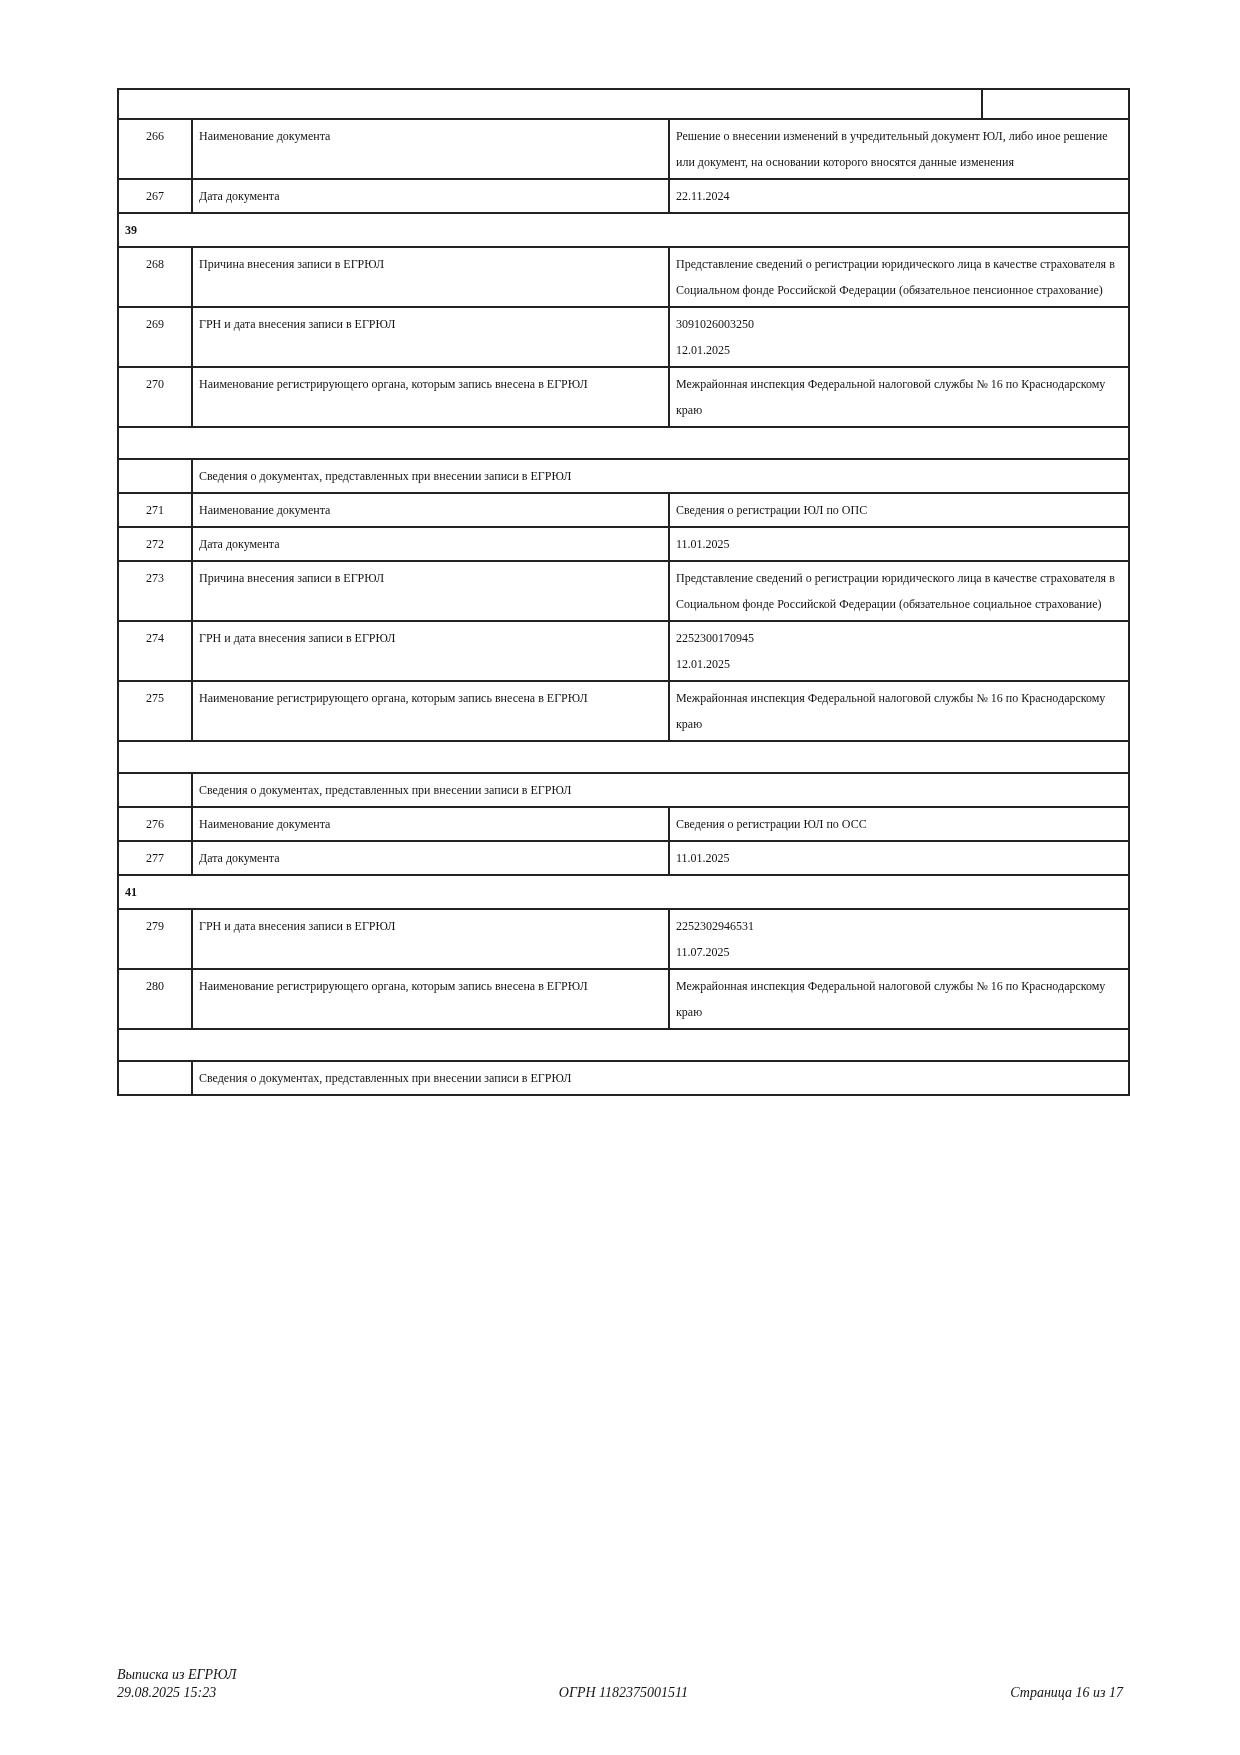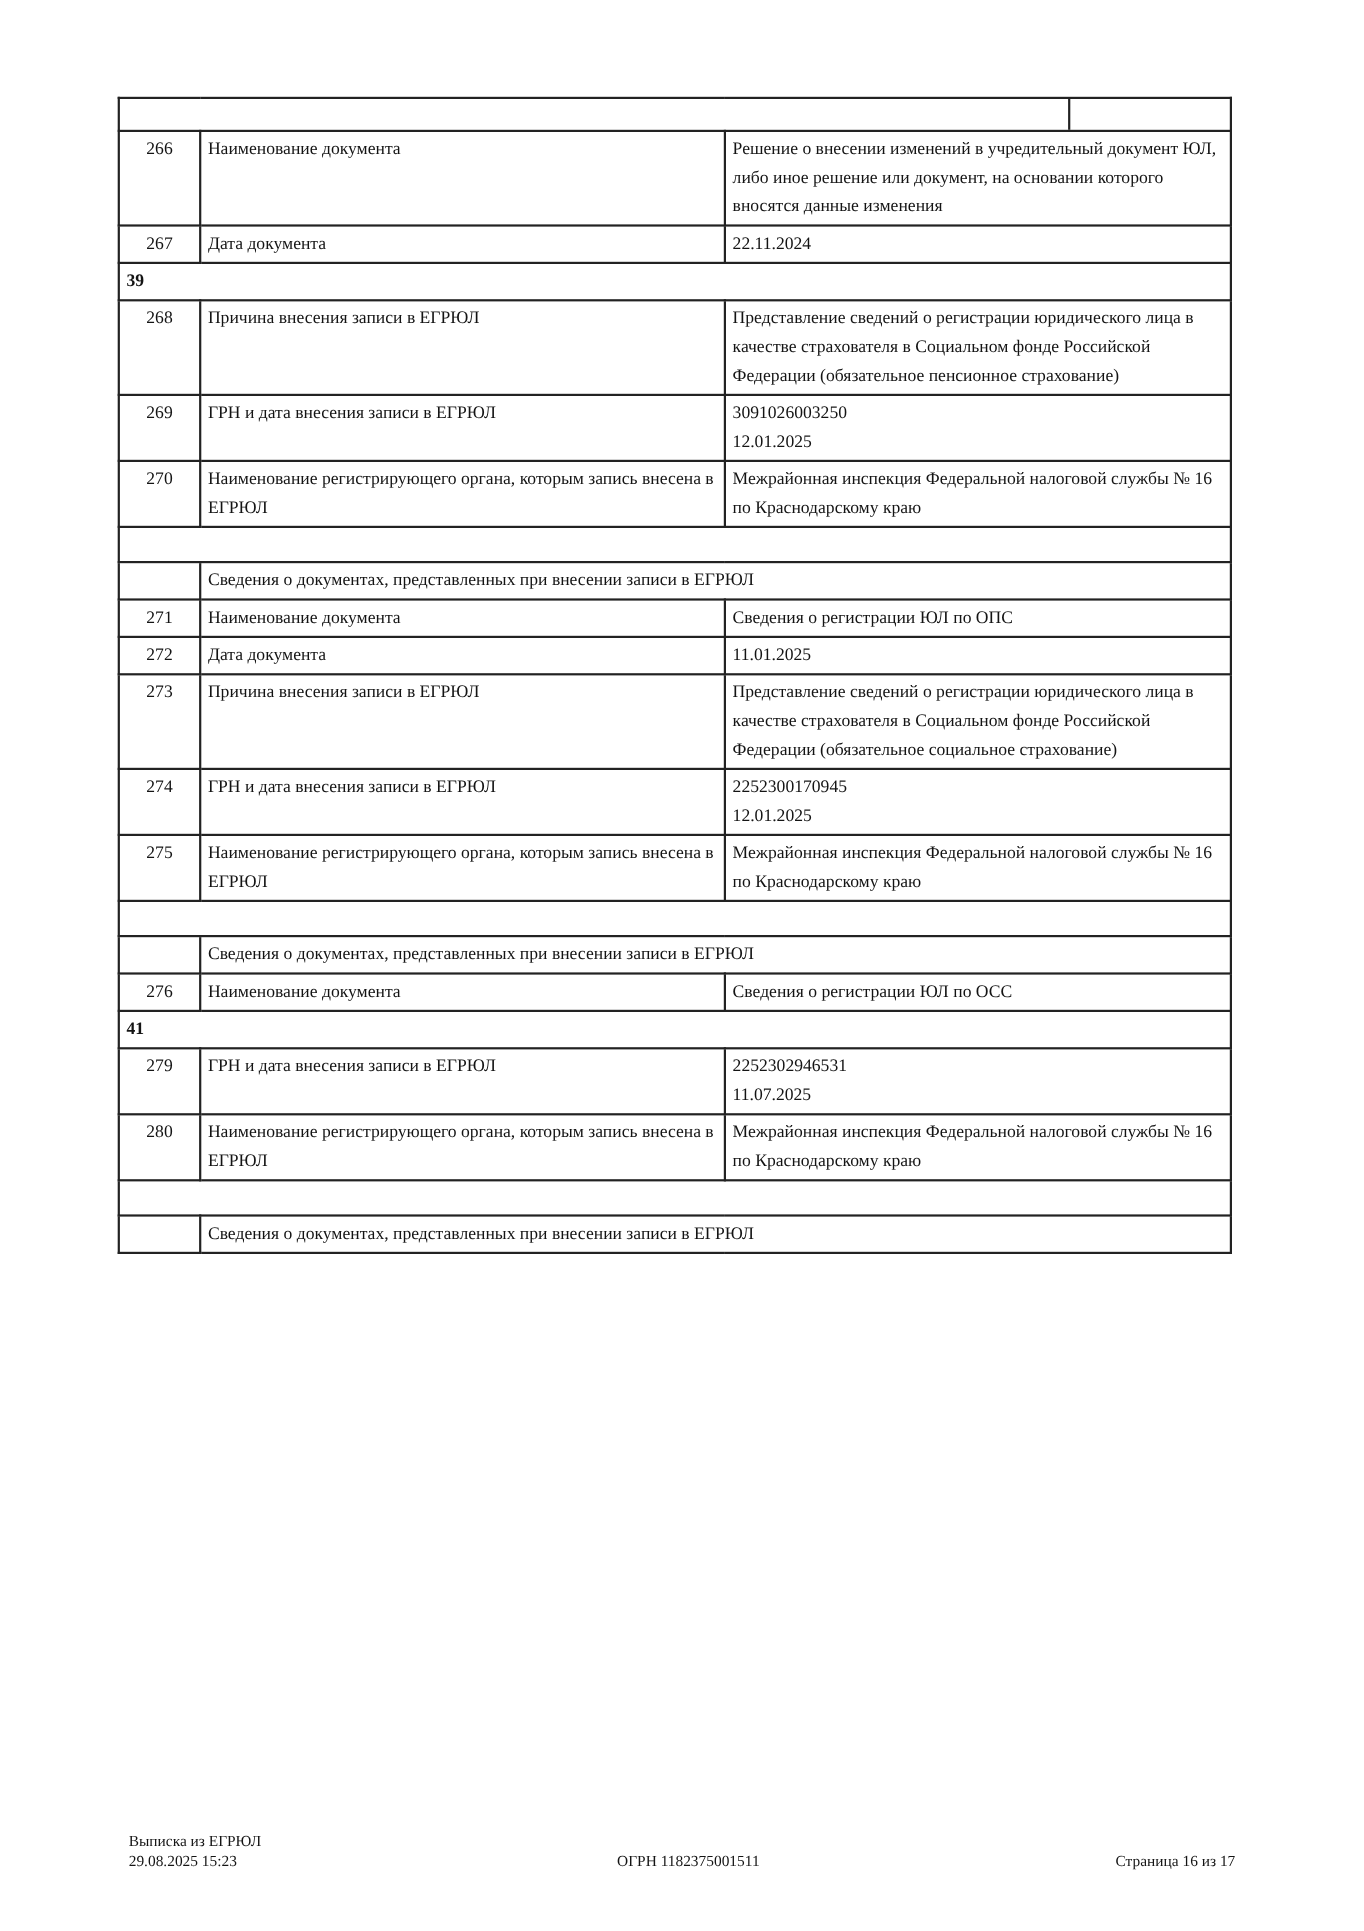--- a/index.html
+++ b/index.html
@@ -5,45 +5,45 @@
   html,body{margin:0;padding:0;}
   body{
     width:1240px;height:1755px;
     background:#ffffff;
     font-family:"Liberation Serif", serif;
     color:#141414;
     position:relative;
     overflow:hidden;
   }
   table.doc{
-    position:absolute;left:107px;top:88px;
+    position:absolute;left:117px;top:88px;
     width:1011px;
     border-collapse:collapse;
     table-layout:fixed;
-    font-size:16px;line-height:26px;
+    font-size:12px;line-height:26px;
   }
   table.doc td{
     border:2px solid #222222;
     padding:3px 6px;
     vertical-align:top;
     word-wrap:break-word;
   }
   td.num{text-align:center;padding:3px 2px;}
   tr.section td{text-align:left;font-weight:bold;}
   tr.spacer td{height:30px;padding:0;}
   tr.blanktop td{height:28px;position:relative;padding:0;}
   tr.blanktop .vline{
     position:absolute;top:0;bottom:0;left:862px;width:2px;
     background:#222222;
   }
   td.val div{display:block;}
   .footer{
     position:absolute;left:117px;top:1666px;width:1006px;
     display:flex;justify-content:space-between;align-items:flex-end;
-    font-size:14px;line-height:18px;color:#141414;
+    font-size:14px;line-height:18px;color:#141414;font-style:italic;
   }
   .footer .fl{display:flex;flex-direction:column;}
 </style>
 </head>
 <body>
 
 <table class="doc">
   <colgroup>
     <col style="width:74px">
       <col style="width:477px">
@@ -145,20 +145,25 @@
     <td class="num"></td>
     <td colspan="2">Сведения о документах, представленных при внесении записи в ЕГРЮЛ</td>
   </tr>
 
   <tr>
     <td class="num">276</td>
     <td class="lbl">Наименование документа</td>
     <td class="val">Сведения о регистрации ЮЛ по ОСС</td>
   </tr>
 
+  <tr>
+    <td class="num">277</td>
+    <td class="lbl">Дата документа</td>
+    <td class="val">11.01.2025</td>
+  </tr>
 
   <tr class="section">
     <td colspan="3">41</td>
   </tr>
 
 
   <tr>
     <td class="num">279</td>
     <td class="lbl">ГРН и дата внесения записи в ЕГРЮЛ</td>
     <td class="val">

